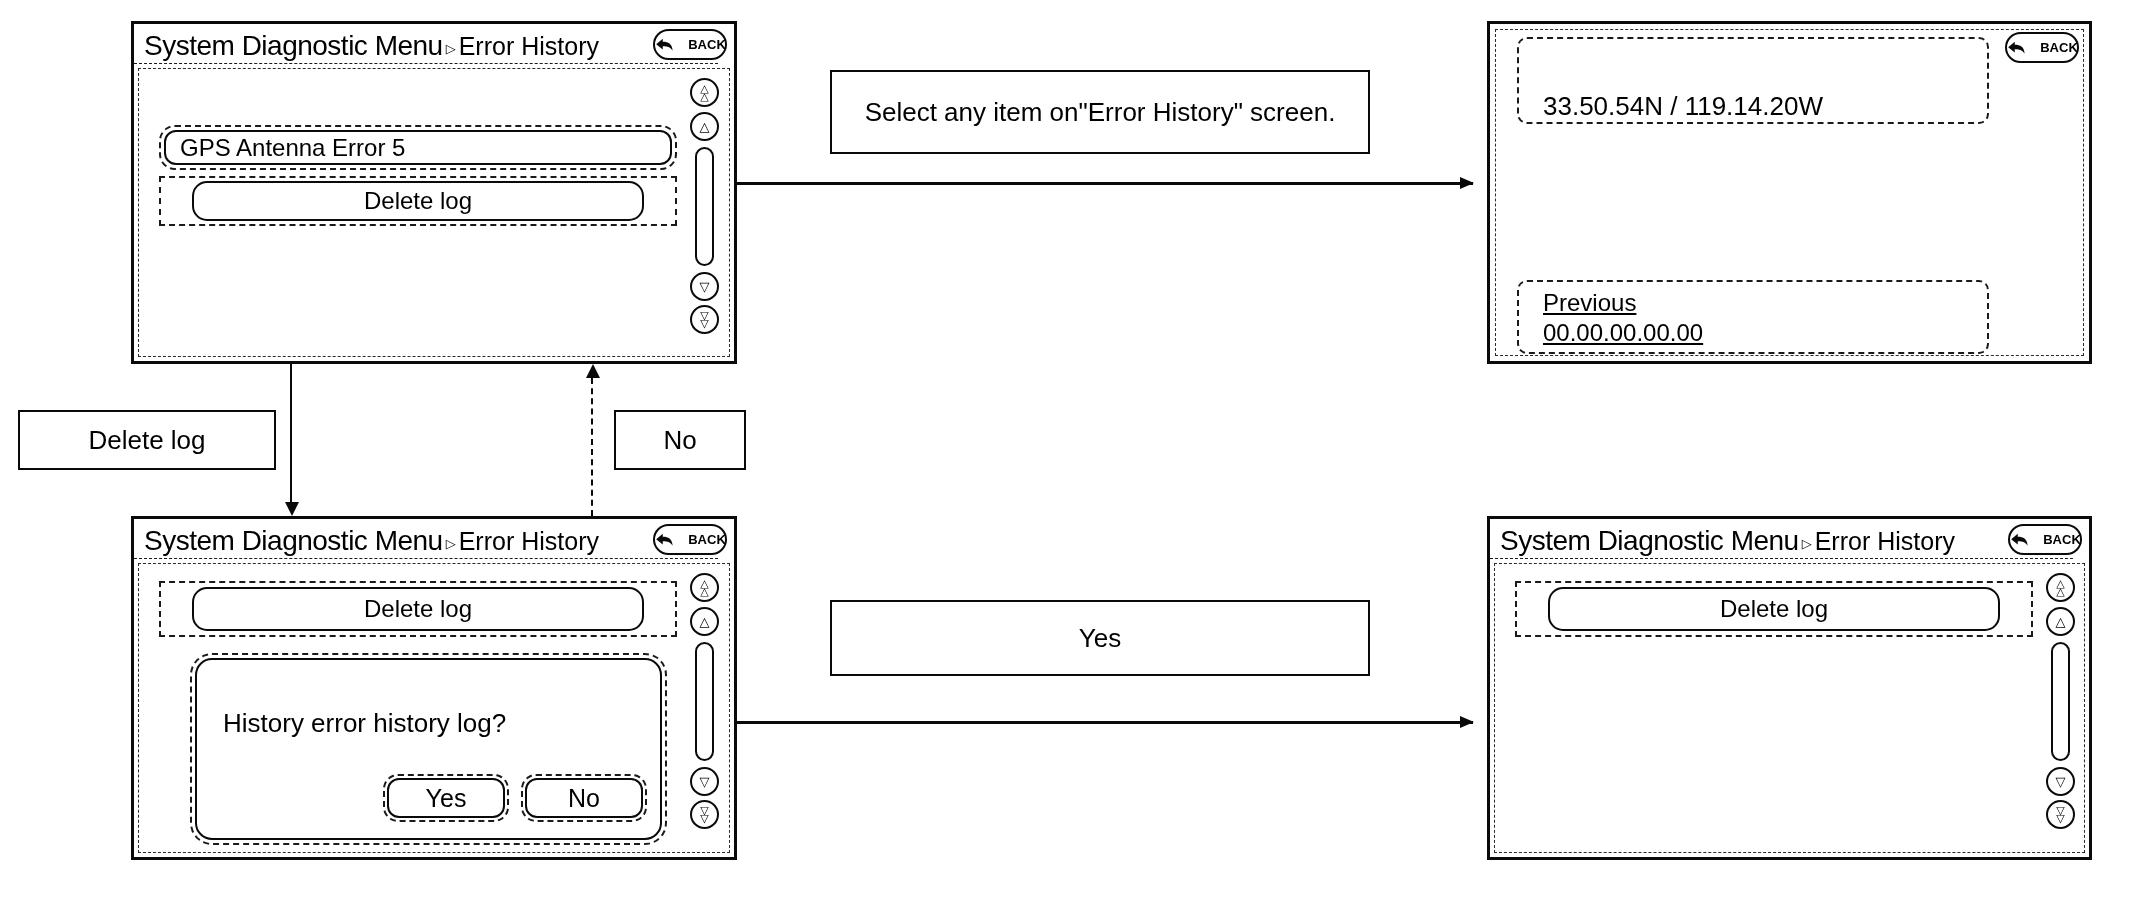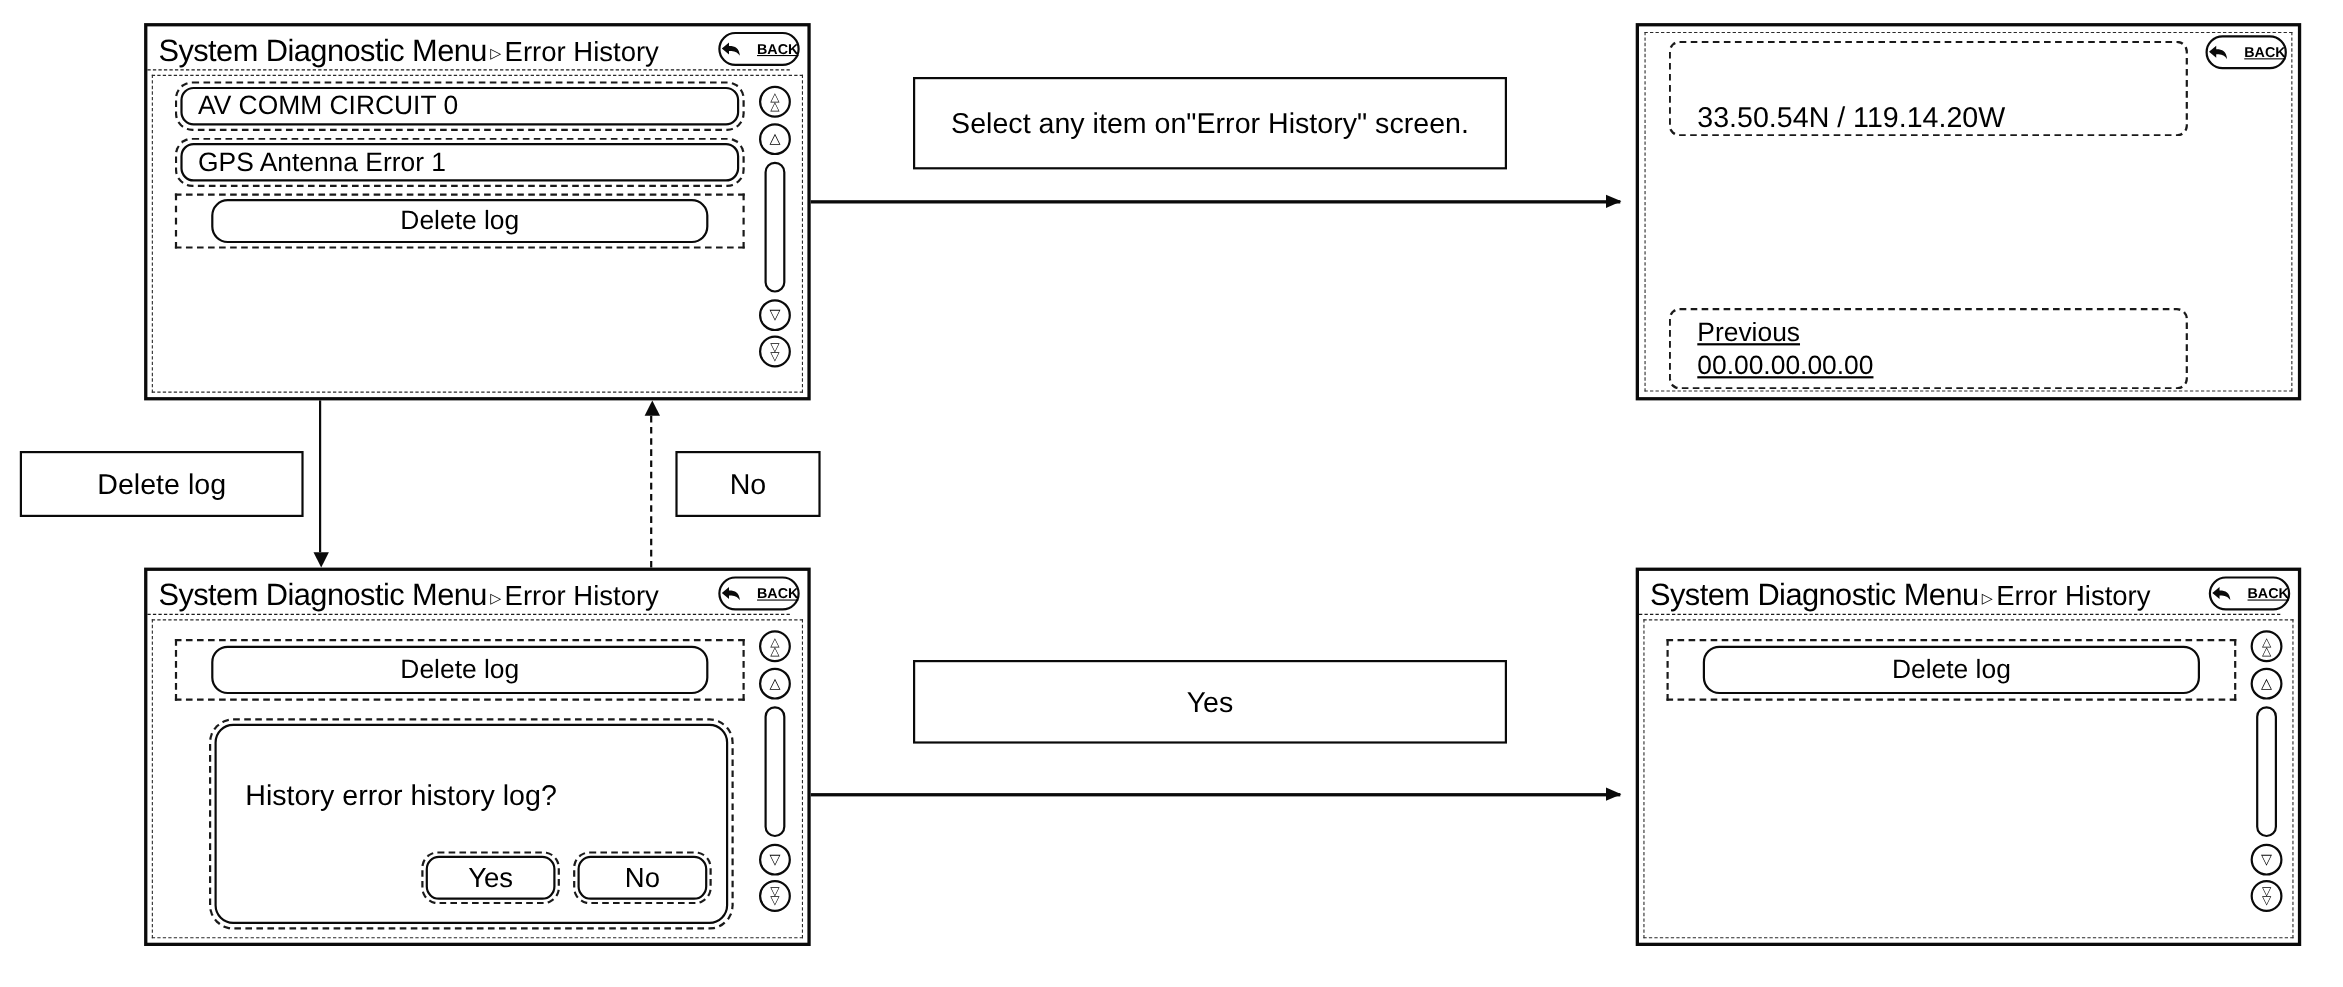--- a/index.html
+++ b/index.html
@@ -25,21 +25,21 @@
   .t-main { font-size:28px; letter-spacing:-0.5px; }
   .t-arrow { font-family:"DejaVu Sans",sans-serif; font-size:13px; margin:0 3px; position:relative; top:-2px; }
   .t-sub { font-size:25px; }
 
   .content-dash { position:absolute; left:4px; right:4px; top:44px; bottom:4px; border:1.5px dashed #2a2a2a; pointer-events:none; }
   .inner-dash  { position:absolute; inset:5px; border:1.5px dashed #2a2a2a; pointer-events:none; }
 
   .back-pill {
     position:absolute; top:5px; right:7px; width:74px; height:31px;
     border:2.5px solid #0a0a0a; border-radius:17px; background:#fff;
-    display:flex; align-items:center; justify-content:center; gap:13px;text-decoration:underline;
+    display:flex; align-items:center; justify-content:center; gap:13px;
   }
   .back-pill svg { width:21px; height:14px; flex:0 0 auto; }
   .back-label { font-size:13px; font-weight:bold; letter-spacing:0; }
 
   
   .menu-item-outer {
     position:absolute; left:25px; width:518px;
     border:2px dashed #1a1a1a; border-radius:16px; padding:3px; background:#fff;
   }
   .mi-1 { top:50px;  height:45px; }
@@ -140,25 +140,22 @@
       <span class="t-arrow">▷</span>
       <span class="t-sub">Error History</span>
     </div>
     <div class="back-pill">
       <svg viewBox="0 0 24 16">
           <path d="M2.5 7 L10 0.8 L10 4.4 C16 4.3 20.6 6.2 21.3 14.6 C18.6 10 14.6 9.4 10 9.5 L10 13.2 Z" fill="#0a0a0a"></path>
         </svg>
       <span class="back-label">BACK</span>
     </div>
 
-    <div class="menu-item-outer mi-1">
-      <div class="menu-item-inner">AV COMM CIRCUIT 0</div>
-    </div>
     <div class="menu-item-outer mi-2">
-      <div class="menu-item-inner">GPS Antenna Error 1</div>
+      <div class="menu-item-inner">GPS Antenna Error 5</div>
     </div>
     <div class="sel-row sel-row-tl">
       <div class="sel-pill">Delete log</div>
     </div>
 
     <div class="sb-c sb-p1">
       <span class="sb-dbl">
           <span>△</span>
           <span>△</span>
         </span>

